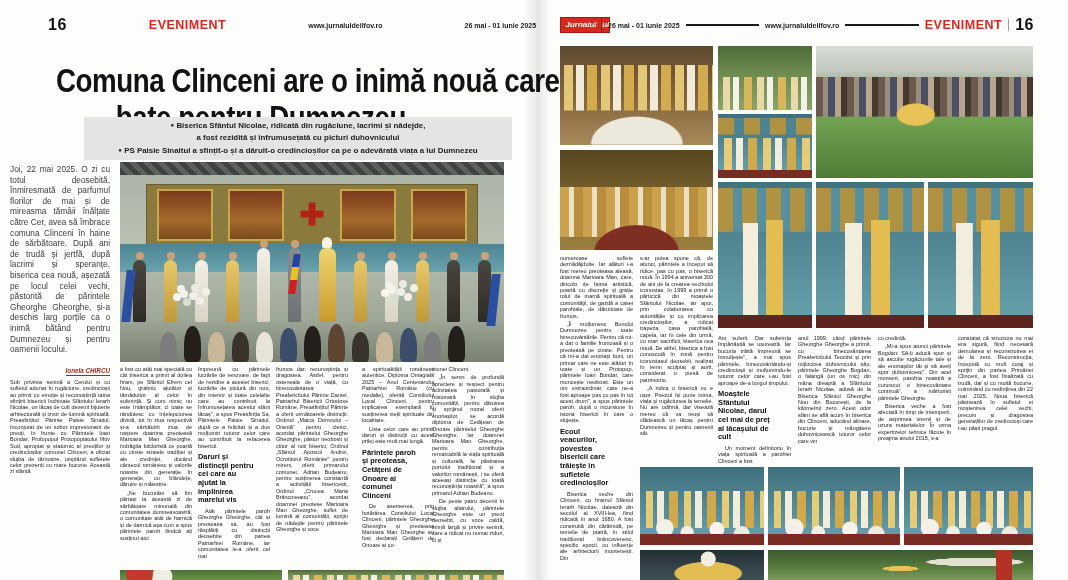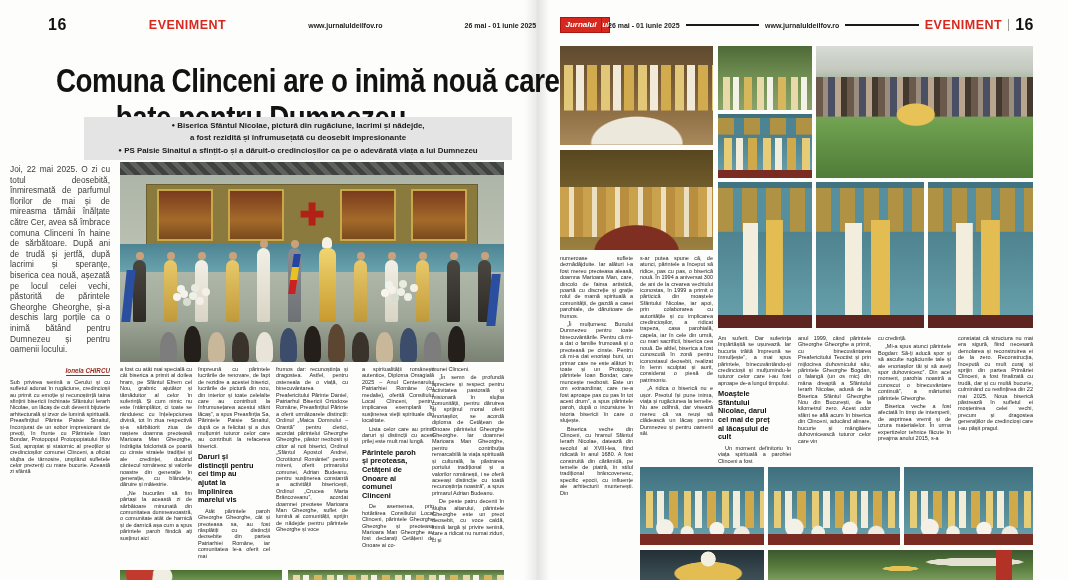--- a/index.html
+++ b/index.html
@@ -177,22 +177,22 @@
       <span class="hsmall">26 mai - 01 iunie 2025</span>
       <span class="logo">Jurnalul</span>
     </header>
 
     <h1 id="headline">
       <span>Comuna Clinceni are o inimă nouă care</span><br>
       <span>bate pentru Dumnezeu</span>
     </h1>
 
     <div id="standfirst">
-      <p><span class="blt">●</span> <span>Biserica Sfântul Nicolae, pictură din rugăciune, lacrimi și nădejde,</span></p>
-      <p>a fost rezidită și înfrumusețată cu deosebit impresionante</p>
+      <p><span class="blt">●</span> <span>Biserica Sfântul Nicolae, ridicată din rugăciune, lacrimi și nădejde,</span></p>
+      <p>a fost rezidită și înfrumusețată cu picturi duhovnicului</p>
       <p><span class="blt">●</span> <span>PS Paisie Sinaitul a sfințit-o și a dăruit-o credincioșilor ca pe o adevărată viața a lui Dumnezeu</span></p>
     </div>
 
     <div class="tcol" id="col1">
       <p class="intro noind">Joi, 22 mai 2025. O zi cu totul deosebită, înmiresmată de parfumul florilor de mai și de mireasma tămâii înălțate către Cer, avea să îmbrace comuna Clinceni în haine de sărbătoare. După ani de trudă și jertfă, după lacrimi și speranțe, biserica cea nouă, așezată pe locul celei vechi, păstorită de părintele Gheorghe Gheorghe, și-a deschis larg porțile ca o inimă bătând pentru Dumnezeu și pentru oamenii locului.</p>
       <span class="byline"><b>Ionela CHIRCU</b></span>
       <p class="noind">Sub privirea senină a Cerului și cu sufletul adunat în rugăciune, credincioșii au primit cu emoție și recunoștință taina sfințirii bisericii închinate Sfântului Ierarh Nicolae, un lăcaș de cult devenit bijuterie arhitecturală și izvor de lumină spirituală. Preasfințitul Părinte Paisie Sinaitul, înconjurat de un sobor impresionant de preoți, în frunte cu Părintele Ioan Bondar, Protopopul Protopopiatului Ilfov Sud, apropiat și statornic al preoților și credincioșilor comunei Clinceni, a oficiat slujba de târnosire, umplând sufletele celor prezenți cu mare bucurie. Această zi sfântă</p>
     </div>
 
     <div class="ph" id="photo-main">
@@ -240,21 +240,21 @@
       </div>
     </div>
 
     <div class="tcol" id="col2">
       <p class="noind">a fost cu atât mai specială cu cât biserica a primit al doilea hram, pe Sfântul Efrem cel Nou, grabnic ajutător și tămăduitor al celor în suferință. Și cum nimic nu este întâmplător, ci toate se rânduiesc cu înțelepciunea divină, tot în ziua respectivă și-a sărbătorit ziua de naștere doamna preoteasă Marioara Man Gheorghe, îndrăgita folcloristă ce poartă cu cinste straiele tradiției și ale credinței, ducând cântecul românesc și valorile noastre din generație în generație, cu blândețe, dăruire și măiestrie.</p>
       <p>„Ne bucurăm să fim părtași la această zi de sărbătoare minunată din comunitatea dumneavoastră, o comunitate atât de harnică și de darnică așa cum a spus părintele paroh fiindcă ați susținut aici</p>
     </div>
 
     <div class="tcol" id="col3">
       <p class="noind">împreună cu părintele lucrările de renovare, de fapt de rezidire a acestei biserici, lucrările de pictură din nou, din interior și toate celelalte care au contribuit la înfrumusețarea acestui sfânt lăcaș”, a spus Preasfinția Sa, Părintele Paisie Sinaitul, după ce a felicitat și a dus mulțumiri tuturor celor care au contribuit la refacerea bisericii.</p>
-      <h3>Daruri și distincții pentru cei timp au ajutat la împlinirea marelui vis</h3>
+      <h3>Daruri și distincții pentru cei care au ajutat la împlinirea marelui vis</h3>
       <p>Atât părintele paroh Gheorghe Gheorghe, cât și preoteasa sa, au fost răsplătiți cu distincții deosebite din partea Patriarhiei Române, iar comunitatea le-a oferit cel mai</p>
     </div>
 
     <div class="tcol" id="col4">
       <p class="noind">frumos dar: recunoștința și dragostea. Astfel, pentru osteneala de o viață, cu binecuvântarea Preafericitului Părinte Daniel, Patriarhul Bisericii Ortodoxe Române, Preasfințitul Părinte a oferit următoarele distincții: Ordinul „Maica Domnului – Orantă” pentru clerici, acordat părintelui Gheorghe Gheorghe, păstor neobosit și ctitor al noii biserici, Ordinul „Sfântul Apostol Andrei, Ocrotitorul României” pentru mireni, oferit primarului comunei, Adrian Budeanu, pentru susținerea constantă a activității bisericești, Ordinul „Crucea Maria Brâncoveanu”, acordat doamnei preotese Marioara Man Gheorghe, suflet de lumină al comunității, sprijin de nădejde pentru părintele Gheorghe și voce</p>
     </div>
 
     <div class="tcol" id="col5">
       <p class="noind">a spiritualității românești autentice, Diploma Omagială 2025 – Anul Centenarului Patriarhiei Române (cu medalie), oferită Consiliului Local Clinceni, pentru implicarea exemplară în susținerea vieții spirituale din localitate.</p>
       <p>Lista celor care au primit daruri și distincții cu acest prilej este mult mai lungă.</p>
@@ -292,20 +292,21 @@
     <div class="ph sc-green" id="p3"></div>
     <div class="ph sc-stagefig" id="p4"></div>
     <div class="ph sc-grass" id="p5"></div>
     <div class="ph sc-award" id="p6"></div>
     <div class="ph sc-award" id="p7"></div>
     <div class="ph sc-award" id="p8"></div>
 
     <div class="tcol" id="colA">
       <p class="noind">numeroase suflete deznădăjduite. Iar alături i-a fost mereu preoteasa aleasă, doamna Marioara Man, care, dincolo de faima artistică, poartă cu discreție și grație rolul de mamă spirituală a comunității, de gazdă a casei parohiale, de dăruitoare de frumos.</p>
       <p>„Îi mulțumesc Bunului Dumnezeu pentru toate binecuvântările. Pentru că mi-a dat o familie frumoasă și o preoteasă pe cinste. Pentru că mi-a dat enoriași buni, un primar care ne este alături în toate și un Protopop, părintele Ioan Bondar, care muncește neobosit. Este un om extraordinar, care ne-a fost aproape pas cu pas în tot acest drum”, a spus părintele paroh, după o incursiune în istoria bisericii în care o slujește.</p>
+      <h3>Ecoul veacurilor, povestea bisericii care trăiește în sufletele credincioșilor</h3>
       <p>Biserica veche din Clinceni, cu hramul Sfântul Ierarh Nicolae, datează din secolul al XVIII-lea, fiind ridicată în anul 1680. A fost construită din cărămidă, pe temelie de piatră, în stilul tradițional brâncovenesc, specific epocii, cu influențe ale arhitecturii muntenești. Din</p>
     </div>
 
     <div class="tcol" id="colB">
       <p class="noind">s-ar putea spune că, de atunci, părintele a început să ridice, pas cu pas, o biserică nouă. În 1994 a aniversat 300 de ani de la crearea vechiului iconostas, în 1999 a primit o părticică din moaștele Sfântului Nicolae, iar apoi, prin colaborarea cu autoritățile și cu implicarea credincioșilor, a ridicat trapeza, casa parohială, capela, iar în cele din urmă, cu mari sacrificii, biserica cea nouă. De altfel, biserica a fost cunoscută în zonă pentru iconostasul deosebit, realizat în lemn sculptat și aurit, considerat o piesă de patrimoniu.</p>
       <p>„A ridica o biserică nu e ușor. Preotul își pune inima, viața și rugăciunea la temelie. Nu are odihnă, dar visează mereu că va reuși să clădească un lăcaș pentru Dumnezeu și pentru oamenii săi.</p>
     </div>
 
     <div class="tcol" id="colC">
       <p class="noind">Am suferit. Dar suferința împărtășită se ușurează. Iar bucuria trăită împreună se înmulțește”, a mai spus părintele, binecuvântându-și credincioșii și mulțumindu-le tuturor celor care i-au fost aproape de-a lungul timpului.</p>

